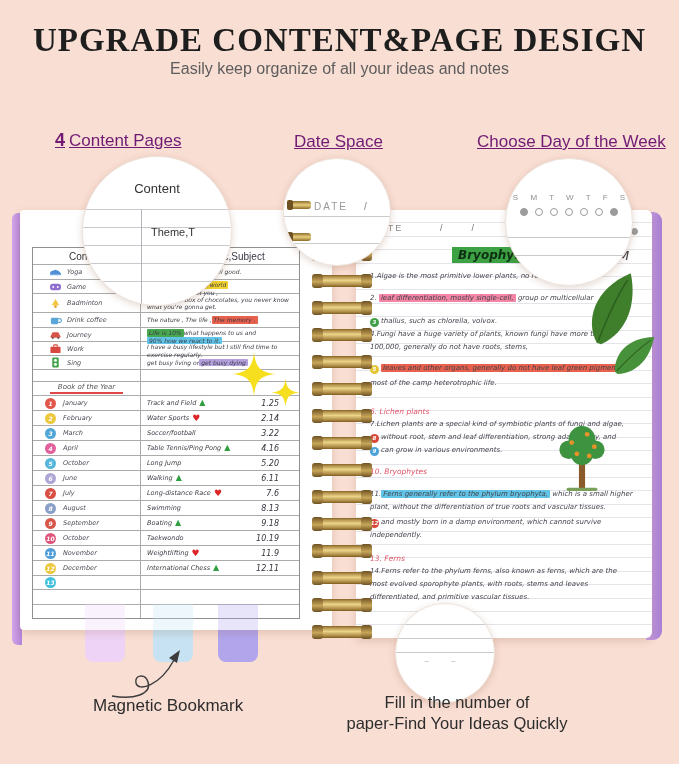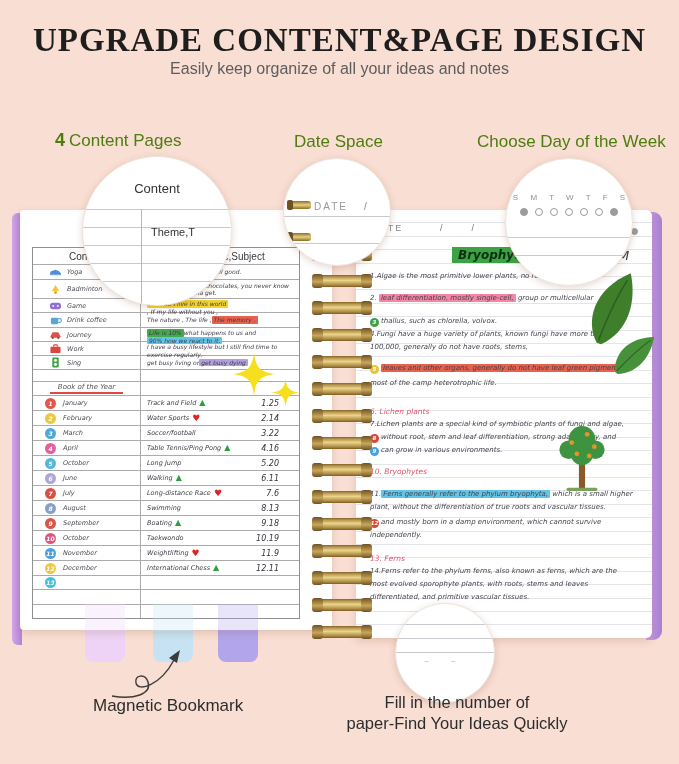--- a/index.html
+++ b/index.html
@@ -5,21 +5,21 @@
   html,body{margin:0;padding:0;background:#fff;}
   .stage{position:relative;width:679px;height:764px;background:#f9ded3;overflow:hidden;
          font-family:"Liberation Sans",sans-serif;color:#2c2c2c;}
   
   .main-title{position:absolute;top:22px;left:0;width:100%;text-align:center;
     font-family:"Liberation Serif","DejaVu Serif",serif;font-weight:700;font-size:33px;
     letter-spacing:1px;color:#1e1e1e;}
   .sub-title{position:absolute;top:60px;left:0;width:100%;text-align:center;
     font-size:16px;color:#5d5d5d;}
   
-  .callout-label{position:absolute;font-size:17px;color:#4d7c0f;}
+  .callout-label{position:absolute;font-size:17px;color:#701a75;text-decoration:underline;}
   .cl-1{left:55px;top:130px;}
   .cl-1 b{font-size:18px;margin-right:4px;}
   .cl-2{left:294px;top:132px;}
   .cl-3{left:477px;top:132px;}
   
   .cover-left{position:absolute;left:12px;top:213px;width:10px;height:432px;
     background:linear-gradient(90deg,#d3a6ea,#b383d6);border-radius:6px 0 0 6px;z-index:1;}
   .cover-right{position:absolute;left:646px;top:212px;width:16px;height:428px;
     background:linear-gradient(90deg,#cda3e8,#a87ed2);border-radius:0 9px 9px 0;z-index:1;}
   .page{position:absolute;background:#fff;z-index:2;box-shadow:0 3px 8px rgba(120,70,40,.18);}
@@ -160,45 +160,45 @@
               <rect x="1" y="8.4" width="12" height="1.2" fill="#dfeefe"></rect>
             </svg>
             <span class="row-label">Yoga</span>
           </div>
         <div class="c2">
             <span class="hl" style="background: rgb(245, 133, 165);">Life isn't fair,</span>
             <span> but it's still good.</span>
           </div>
       </div>
 
-      <div class="trow rh19">
-        <div class="c1">
-            <svg class="icn" viewBox="0 0 14 12">
-              <path d="M7 1 L11 8 L3 8 Z" fill="#f2c63c"></path>
-              <circle cx="7" cy="9.4" r="1.6" fill="#e8a02c"></circle>
-            </svg>
-            <span class="row-label">Badminton</span>
-          </div>
-        <div class="c2">
-            <span>Life is like a box of chocolates, you never know what you're gonna get.</span>
-          </div>
-      </div>
-
       <div class="trow rh14">
         <div class="c1">
             <svg class="icn" viewBox="0 0 14 12">
               <rect x="1" y="3" width="12" height="7" rx="3" fill="#8f6fd0"></rect>
               <circle cx="4.5" cy="6.5" r="1" fill="#fff"></circle>
               <circle cx="9.5" cy="6.5" r="1" fill="#fff"></circle>
             </svg>
             <span class="row-label">Game</span>
           </div>
         <div class="c2">
             <span class="hl" style="background: rgb(242, 212, 48);">How do I live in this world</span>
             <span> , If my life without you ,</span>
+          </div>
+      </div>
+
+      <div class="trow rh19">
+        <div class="c1">
+            <svg class="icn" viewBox="0 0 14 12">
+              <path d="M7 1 L11 8 L3 8 Z" fill="#f2c63c"></path>
+              <circle cx="7" cy="9.4" r="1.6" fill="#e8a02c"></circle>
+            </svg>
+            <span class="row-label">Badminton</span>
+          </div>
+        <div class="c2">
+            <span>Life is like a box of chocolates, you never know what you're gonna get.</span>
           </div>
       </div>
 
       <div class="trow rh15">
         <div class="c1">
             <svg class="icn" viewBox="0 0 14 12">
               <rect x="2" y="3" width="8" height="7" rx="1.5" fill="#5aa6d8"></rect>
               <path d="M10 4 h1.5 a1.6 1.6 0 0 1 0 4 H10" fill="none" stroke="#5aa6d8" stroke-width="1.2"></path>
             </svg>
             <span class="row-label">Drink coffee</span>

